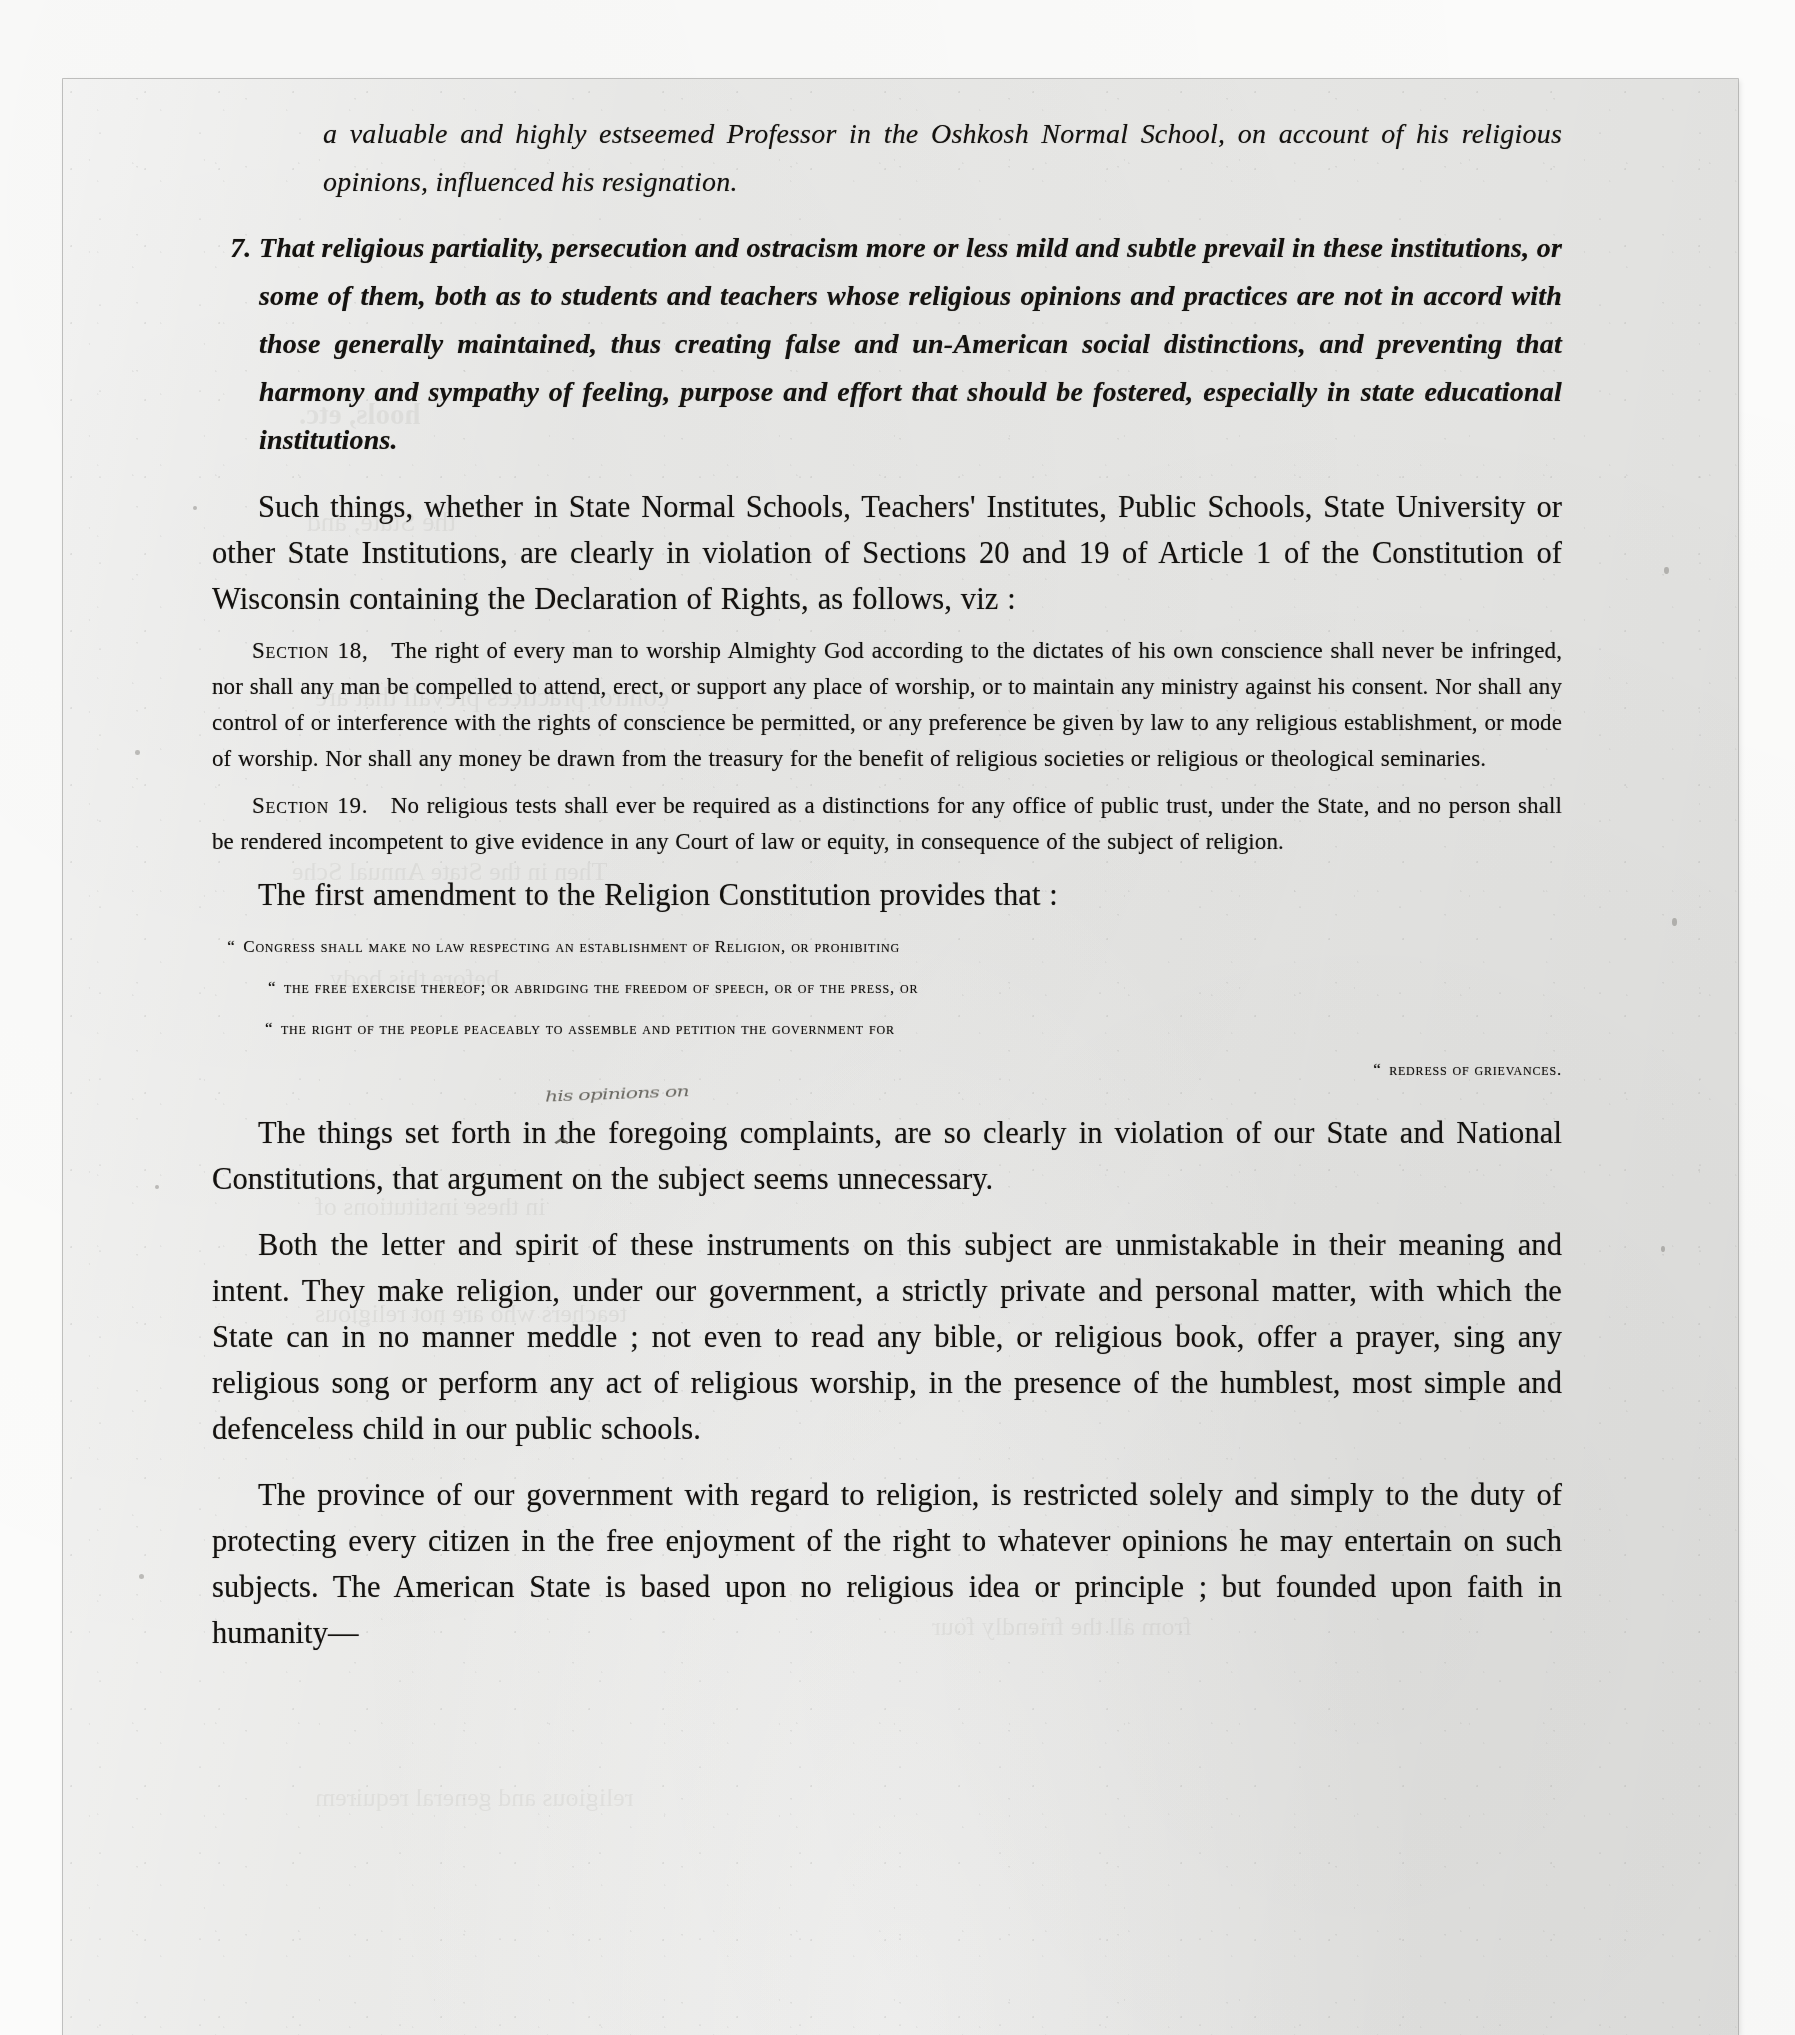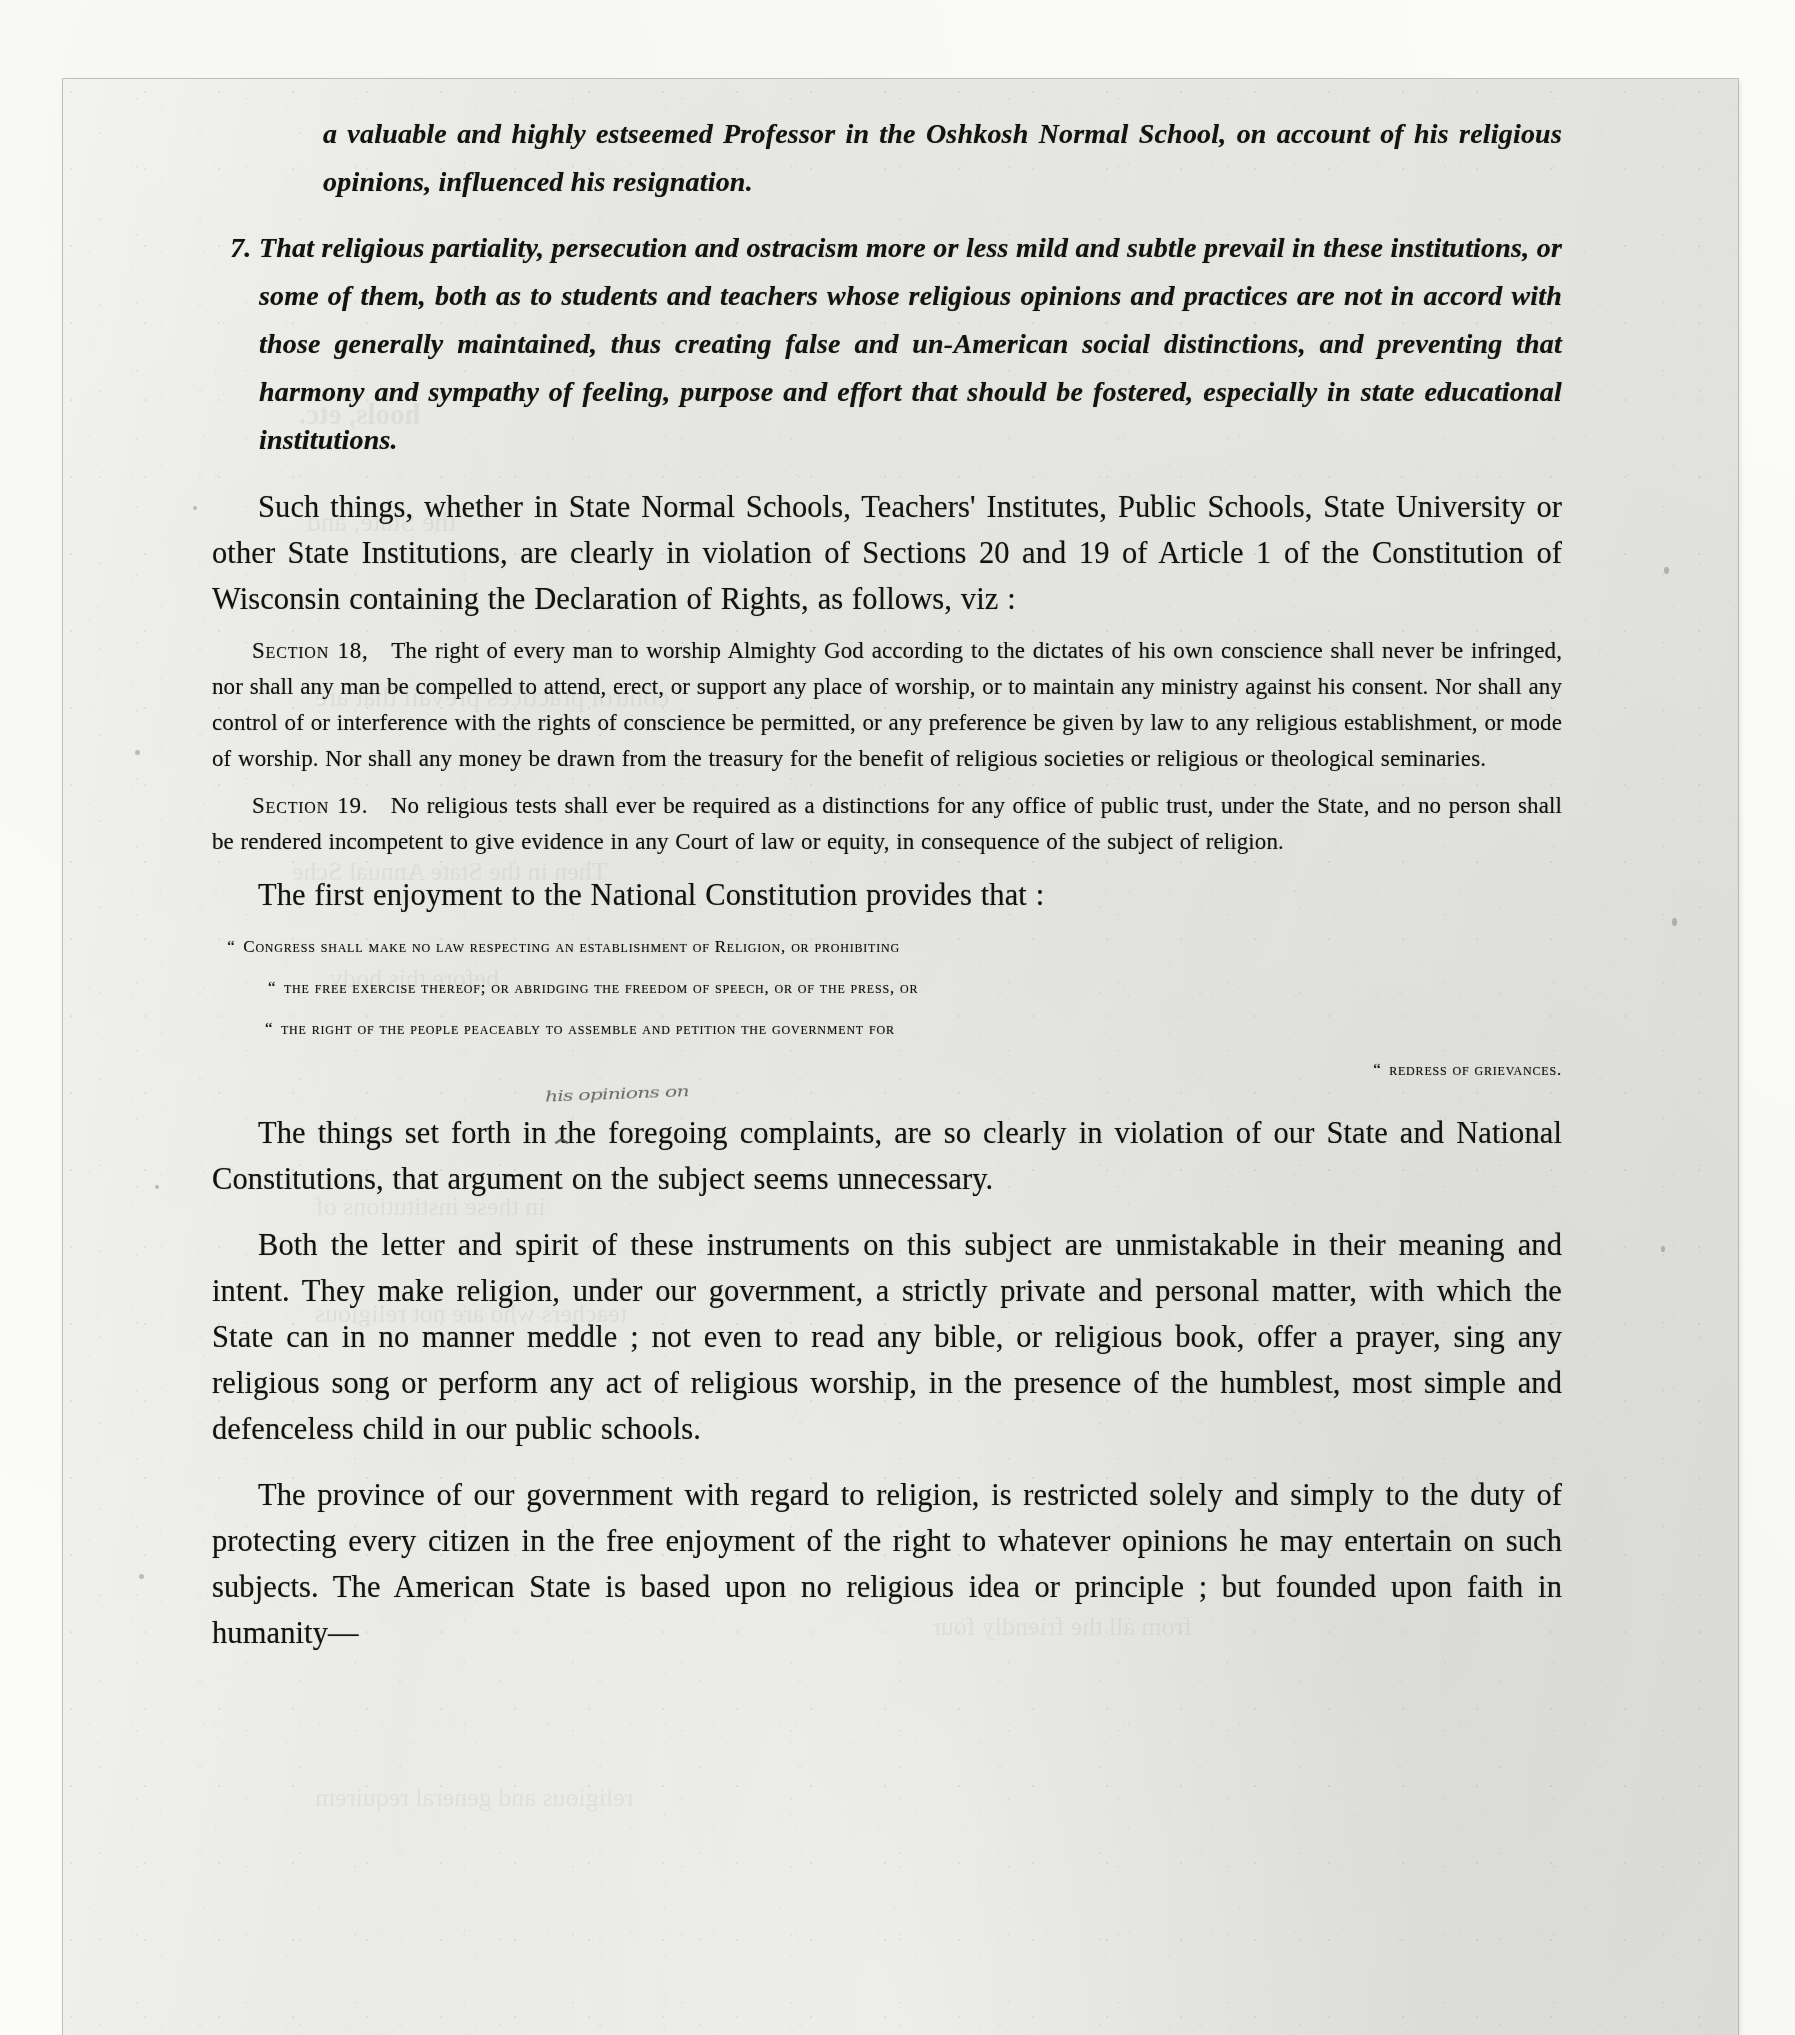--- a/index.html
+++ b/index.html
@@ -85,21 +85,21 @@
   .blk {
     position: relative;
     text-rendering: optimizeLegibility;
     text-shadow: 0 0 0.9px rgba(20,18,15,0.45);
   }
 
   
   .resolution-cont {
     margin-left: 111px;
     font-style: italic;
-    font-weight: 700;
+    font-weight: 400;
     font-size: 28px;
     line-height: 48px;
     text-align: justify;
     letter-spacing: 0.2px;
     font-family: "Liberation Serif", "DejaVu Serif", serif;
   }
   .numbered-item {
     display: flex;
     margin-top: 18.3px;
     font-style: italic;
@@ -253,21 +253,21 @@
     <div class="blk section-para">
       <span class="smallcaps">Section 18,</span>&nbsp;&nbsp;
       <span>The right of every man to worship Almighty God according to the dictates of his own conscience shall never be infringed, nor shall any man be compelled to attend, erect, or support any place of worship, or to maintain any ministry against his consent.  Nor shall any control of or interference with the rights of conscience be permitted, or any preference be given by law to any religious establishment, or mode of worship.  Nor shall any money be drawn from the treasury for the benefit of religious societies or religious or theological seminaries.</span>
     </div>
 
     <div class="blk section-para">
       <span class="smallcaps">Section 19.</span>&nbsp;&nbsp;
       <span>No religious tests shall ever be required as a distinctions for any office of public trust, under the State, and no person shall be rendered incompetent to give evidence in any Court of law or equity, in consequence of the subject of religion.</span>
     </div>
 
-    <div class="blk body-para tight">The first enjoyment to the National Constitution provides that :</div>
+    <div class="blk body-para tight">The first amendment to the Religion Constitution provides that :</div>
 
     <div class="blk amendment-quote">
       <span class="q-line l1">
         <span class="qm">“</span><span>Congress shall make no law respecting an establishment of Religion, or prohibiting</span>
       </span>
       <span class="q-line l2">
         <span class="qm">“</span><span>the free exercise thereof; or abridging the freedom of speech, or of the press, or</span>
       </span>
       <span class="q-line l3">
         <span class="qm">“</span><span>the right of the people peaceably to assemble and petition the government for</span>

